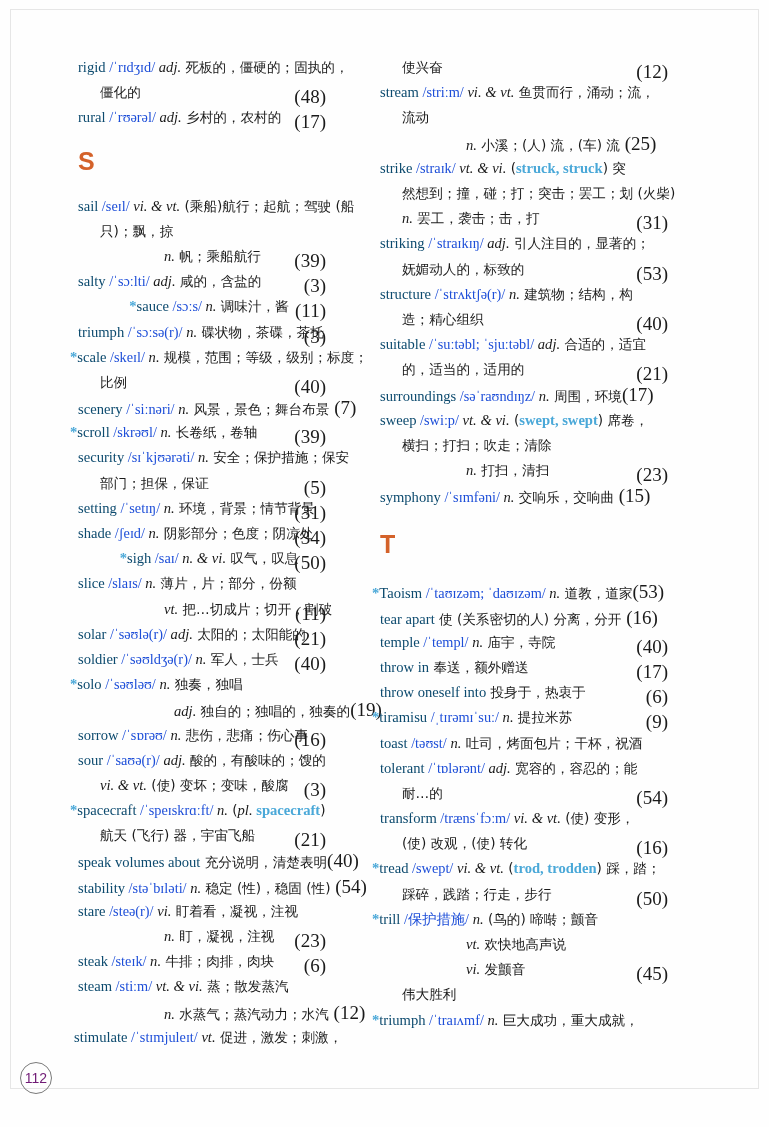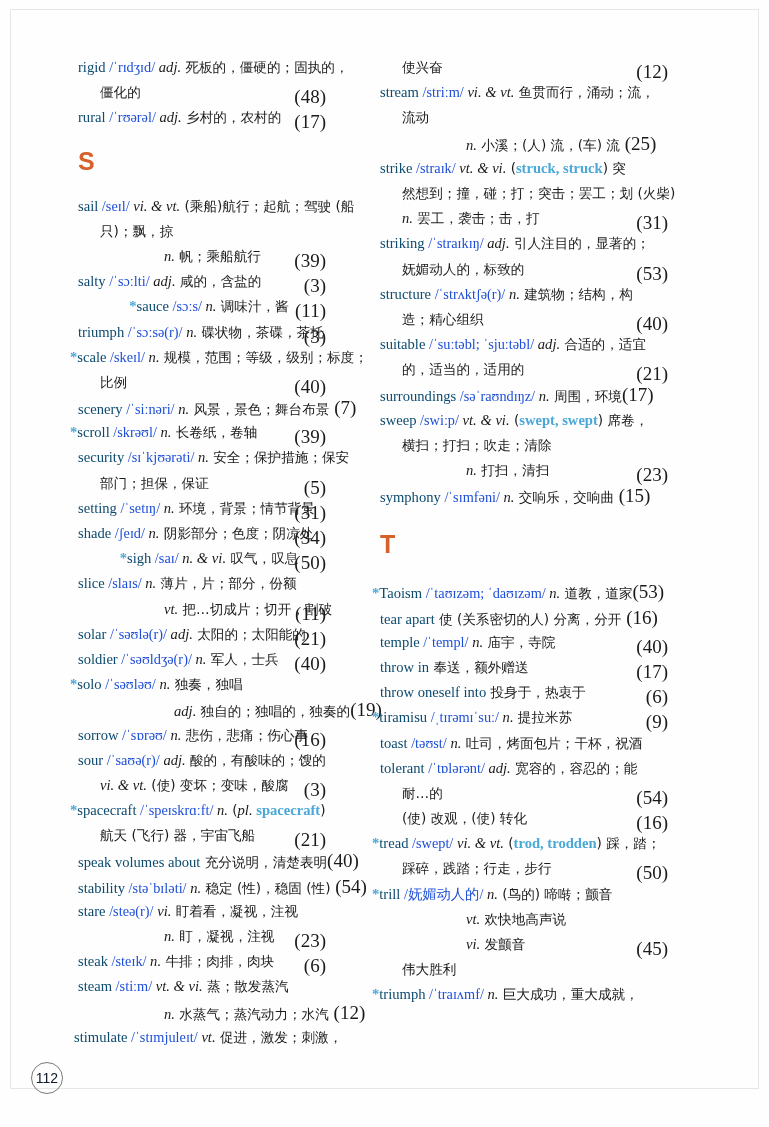--- a/index.html
+++ b/index.html
@@ -108,27 +108,27 @@
   }
   .ref.inline {
     position: static;
     font-family: "Liberation Serif", serif;
   }
   .col-left .ref { right: 22px; }
   .col-right .ref { right: 28px; }
 
   .page-number {
     position: absolute;
-    left: 31px;
+    left: 20px;
     bottom: 33px;
     width: 30px;
     height: 30px;
     border: 1.2px solid #7a7a7a;
     border-radius: 50%;
-    color: #0f172a;
+    color: #701a75;
     font-family: "Liberation Sans", sans-serif;
     font-size: 14px;
     display: flex;
     align-items: center;
     justify-content: center;
   }
 </style>
 </head>
 <body>
 
@@ -293,28 +293,29 @@
             <div class="line" style="margin-left: -8px;"><span class="star">*</span><span class="hw">tiramisu</span><span class="phon"> /ˌtɪrəmɪˈsuː/ </span><span class="pos">n.</span><span class="zh"> 提拉米苏</span><span class="ref">(9)</span></div>
           </div>
           <div class="entry">
             <div class="line"><span class="hw">toast</span><span class="phon"> /təʊst/ </span><span class="pos">n.</span><span class="zh"> 吐司，烤面包片；干杯，祝酒</span></div>
           </div>
           <div class="entry">
             <div class="line"><span class="hw">tolerant</span><span class="phon"> /ˈtɒlərənt/ </span><span class="pos">adj.</span><span class="zh"> 宽容的，容忍的；能</span></div>
             <div class="line wrapline"><span class="zh">耐…的</span><span class="ref">(54)</span></div>
           </div>
           <div class="entry">
+            <div class="line"><span class="hw">transform</span><span class="phon"> /trænsˈfɔːm/ </span><span class="pos">vi. &amp; vt.</span><span class="zh"> (使) 变形，</span></div>
             <div class="line wrapline"><span class="zh">(使) 改观，(使) 转化</span><span class="ref">(16)</span></div>
           </div>
           <div class="entry">
             <div class="line" style="margin-left: -8px;"><span class="star">*</span><span class="hw">tread</span><span class="phon"> /swept/ </span><span class="pos">vi. &amp; vt.</span><span class="zh"> (</span><span class="irr">trod, trodden</span><span class="zh">) 踩，踏；</span></div>
             <div class="line wrapline"><span class="zh">踩碎，践踏；行走，步行</span><span class="ref">(50)</span></div>
           </div>
           <div class="entry">
-            <div class="line" style="margin-left: -8px;"><span class="star">*</span><span class="hw">trill</span><span class="phon"> /妩媚动人的/ </span><span class="pos">n.</span><span class="zh"> (鸟的) 啼啭；颤音</span></div>
+            <div class="line" style="margin-left: -8px;"><span class="star">*</span><span class="hw">trill</span><span class="phon"> /保护措施/ </span><span class="pos">n.</span><span class="zh"> (鸟的) 啼啭；颤音</span></div>
             <div class="line senseline"><span class="pos">vt.</span><span class="zh"> 欢快地高声说</span></div>
             <div class="line senseline"><span class="pos">vi.</span><span class="zh"> 发颤音</span><span class="ref">(45)</span></div>
           </div>
           <div class="entry">
             <div class="line wrapline"><span class="zh">伟大胜利</span></div>
             <div class="line" style="margin-left: -8px;"><span class="star">*</span><span class="hw">triumph</span><span class="phon"> /ˈtraɪʌmf/ </span><span class="pos">n.</span><span class="zh"> 巨大成功，重大成就，</span></div>
           </div>
         </div>
     </div>
   </div>

